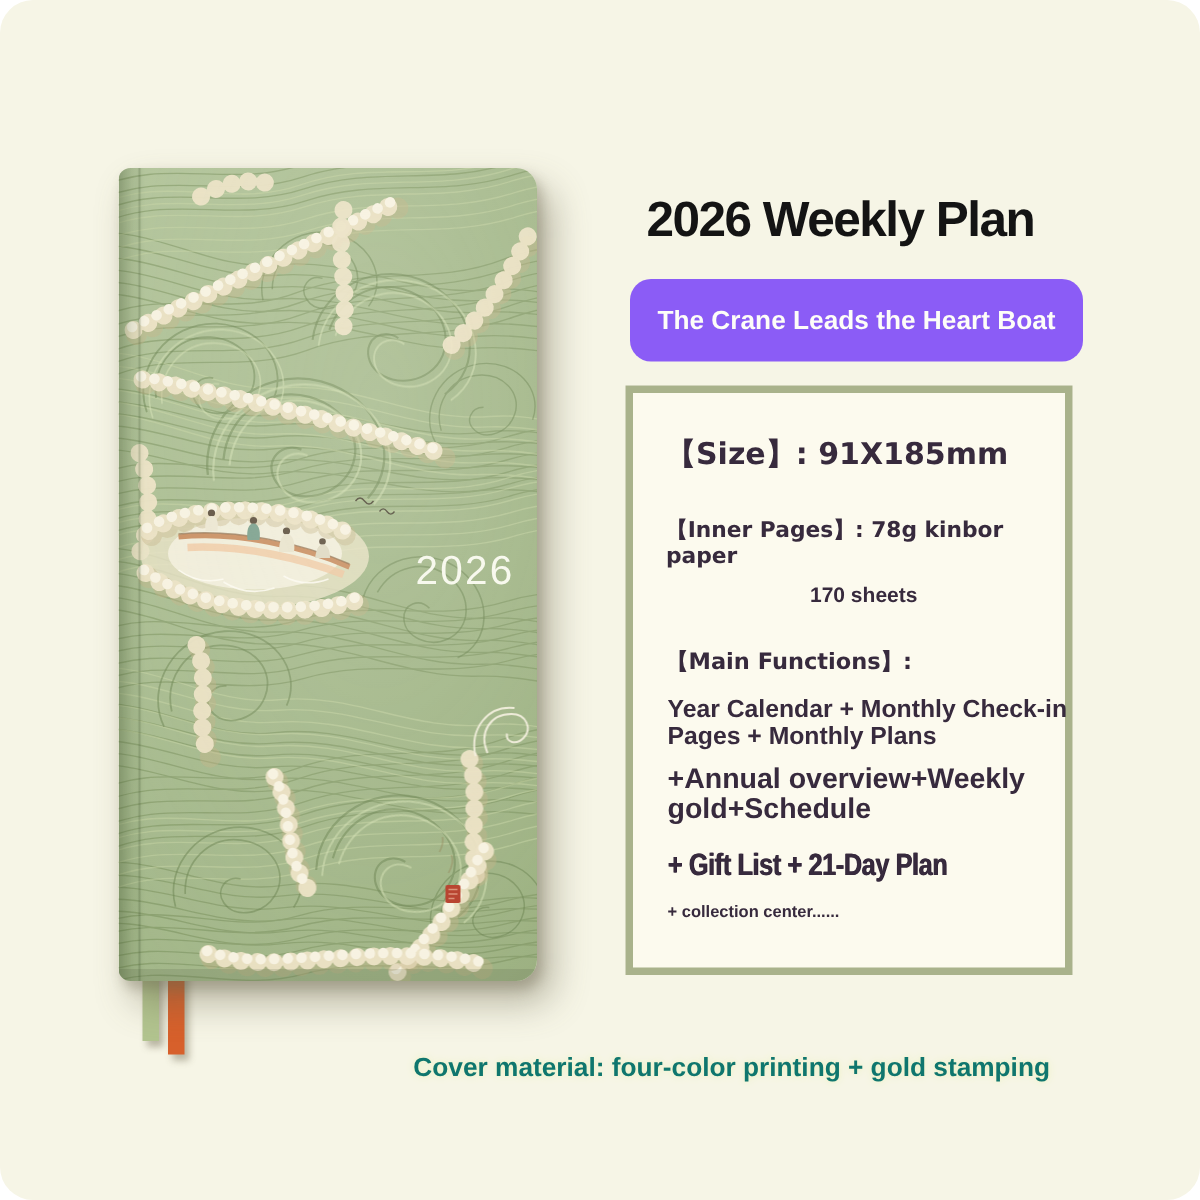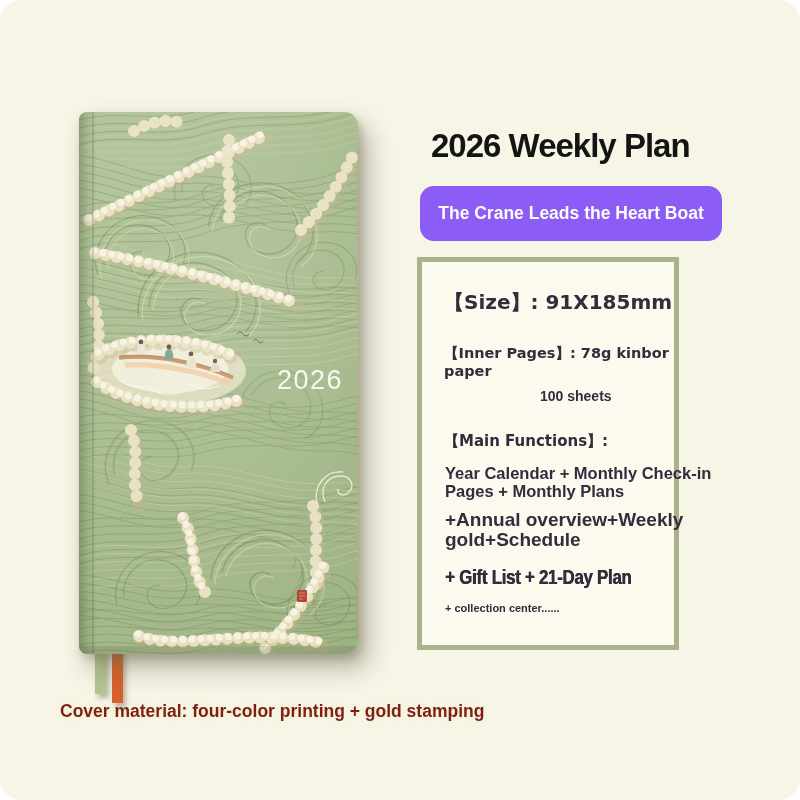--- a/index.html
+++ b/index.html
@@ -26,37 +26,37 @@
   .year{font-family:"Liberation Sans",sans-serif;font-weight:400;font-size:27px;
         fill:#fbfbf2;letter-spacing:1.5px;opacity:.96;}
 
   
   .title{position:absolute;left:431px;top:127px;margin:0;font-size:33px;font-weight:700;
          color:#141414;letter-spacing:-1px;}
   .badge{position:absolute;left:420px;top:186px;width:302px;height:55px;background:#8b5cf6;
          border-radius:14px;display:flex;align-items:center;justify-content:center;}
   .badge span{color:#fdfdf8;font-weight:700;font-size:17.5px;}
 
-  .spec-box{position:absolute;left:417px;top:257px;width:262px;height:393px;box-sizing:border-box;
+  .spec-box{position:absolute;left:417px;top:257px;width:298px;height:393px;box-sizing:border-box;
             border:5px solid #a9b28b;background:#fcfaee;}
   .spec-box>div{position:absolute;color:#372a3d;}
   .cjk{font-family:"DejaVu Sans","Liberation Sans",sans-serif;}
   .spec-size{left:22px;top:27px;font-size:20px;font-weight:700;}
   .spec-inner{left:22px;top:82px;font-size:14.5px;font-weight:700;}
   .spec-sheets{left:118px;top:126px;font-size:14px;font-weight:700;}
   .spec-mainlabel{left:22px;top:170px;font-size:15px;font-weight:700;}
   .spec-f1{left:23px;top:203px;width:274px;font-size:16.5px;font-weight:700;line-height:1.07;color:#46394b;}
   .spec-f2{left:23px;top:248px;width:240px;font-size:19px;font-weight:700;line-height:1.05;color:#3c2f42;}
   .spec-f3{left:23px;top:303px;font-size:20.5px;font-weight:800;color:#2f2036;white-space:nowrap;
            transform:scaleX(.82);transform-origin:left center;letter-spacing:-.3px;
            text-shadow:.7px 0 0 #2f2036;}
   .spec-f4{left:23px;top:340px;width:170px;font-size:11px;font-weight:700;line-height:1.15;color:#33283a;}
 
-  .caption{position:absolute;left:60px;top:701px;width:640px;text-align:left;
-           font-size:17.5px;font-weight:700;color:#7f1d1d;
+  .caption{position:absolute;left:60px;top:701px;width:640px;text-align:right;
+           font-size:17.5px;font-weight:700;color:#0f766e;
            text-shadow:0 0 6px #edf2c2,0 0 2px #f2f5cf;}
 </style>
 </head>
 <body>
 
 <div class="stage">
 
   <div class="ribbon ribbon-green"></div>
   <div class="ribbon ribbon-orange"></div>
 
@@ -241,21 +241,21 @@
 
   <h1 class="title">2026 Weekly Plan</h1>
 
   <div class="badge">
     <span>The Crane Leads the Heart Boat</span>
   </div>
 
   <div class="spec-box">
     <div class="spec-size cjk">【Size】: 91X185mm</div>
     <div class="spec-inner cjk">【Inner Pages】: 78g kinbor paper</div>
-    <div class="spec-sheets">100 sheets</div>
+    <div class="spec-sheets">170 sheets</div>
     <div class="spec-mainlabel cjk">【Main Functions】:</div>
     <div class="spec-f1">Year Calendar + Monthly Check-in Pages + Monthly Plans</div>
     <div class="spec-f2">+Annual overview+Weekly gold+Schedule</div>
     <div class="spec-f3">+ Gift List + 21-Day Plan</div>
     <div class="spec-f4">+ collection center......</div>
   </div>
 
   <div class="caption">Cover material: four-color printing + gold stamping</div>
 </div>
 

